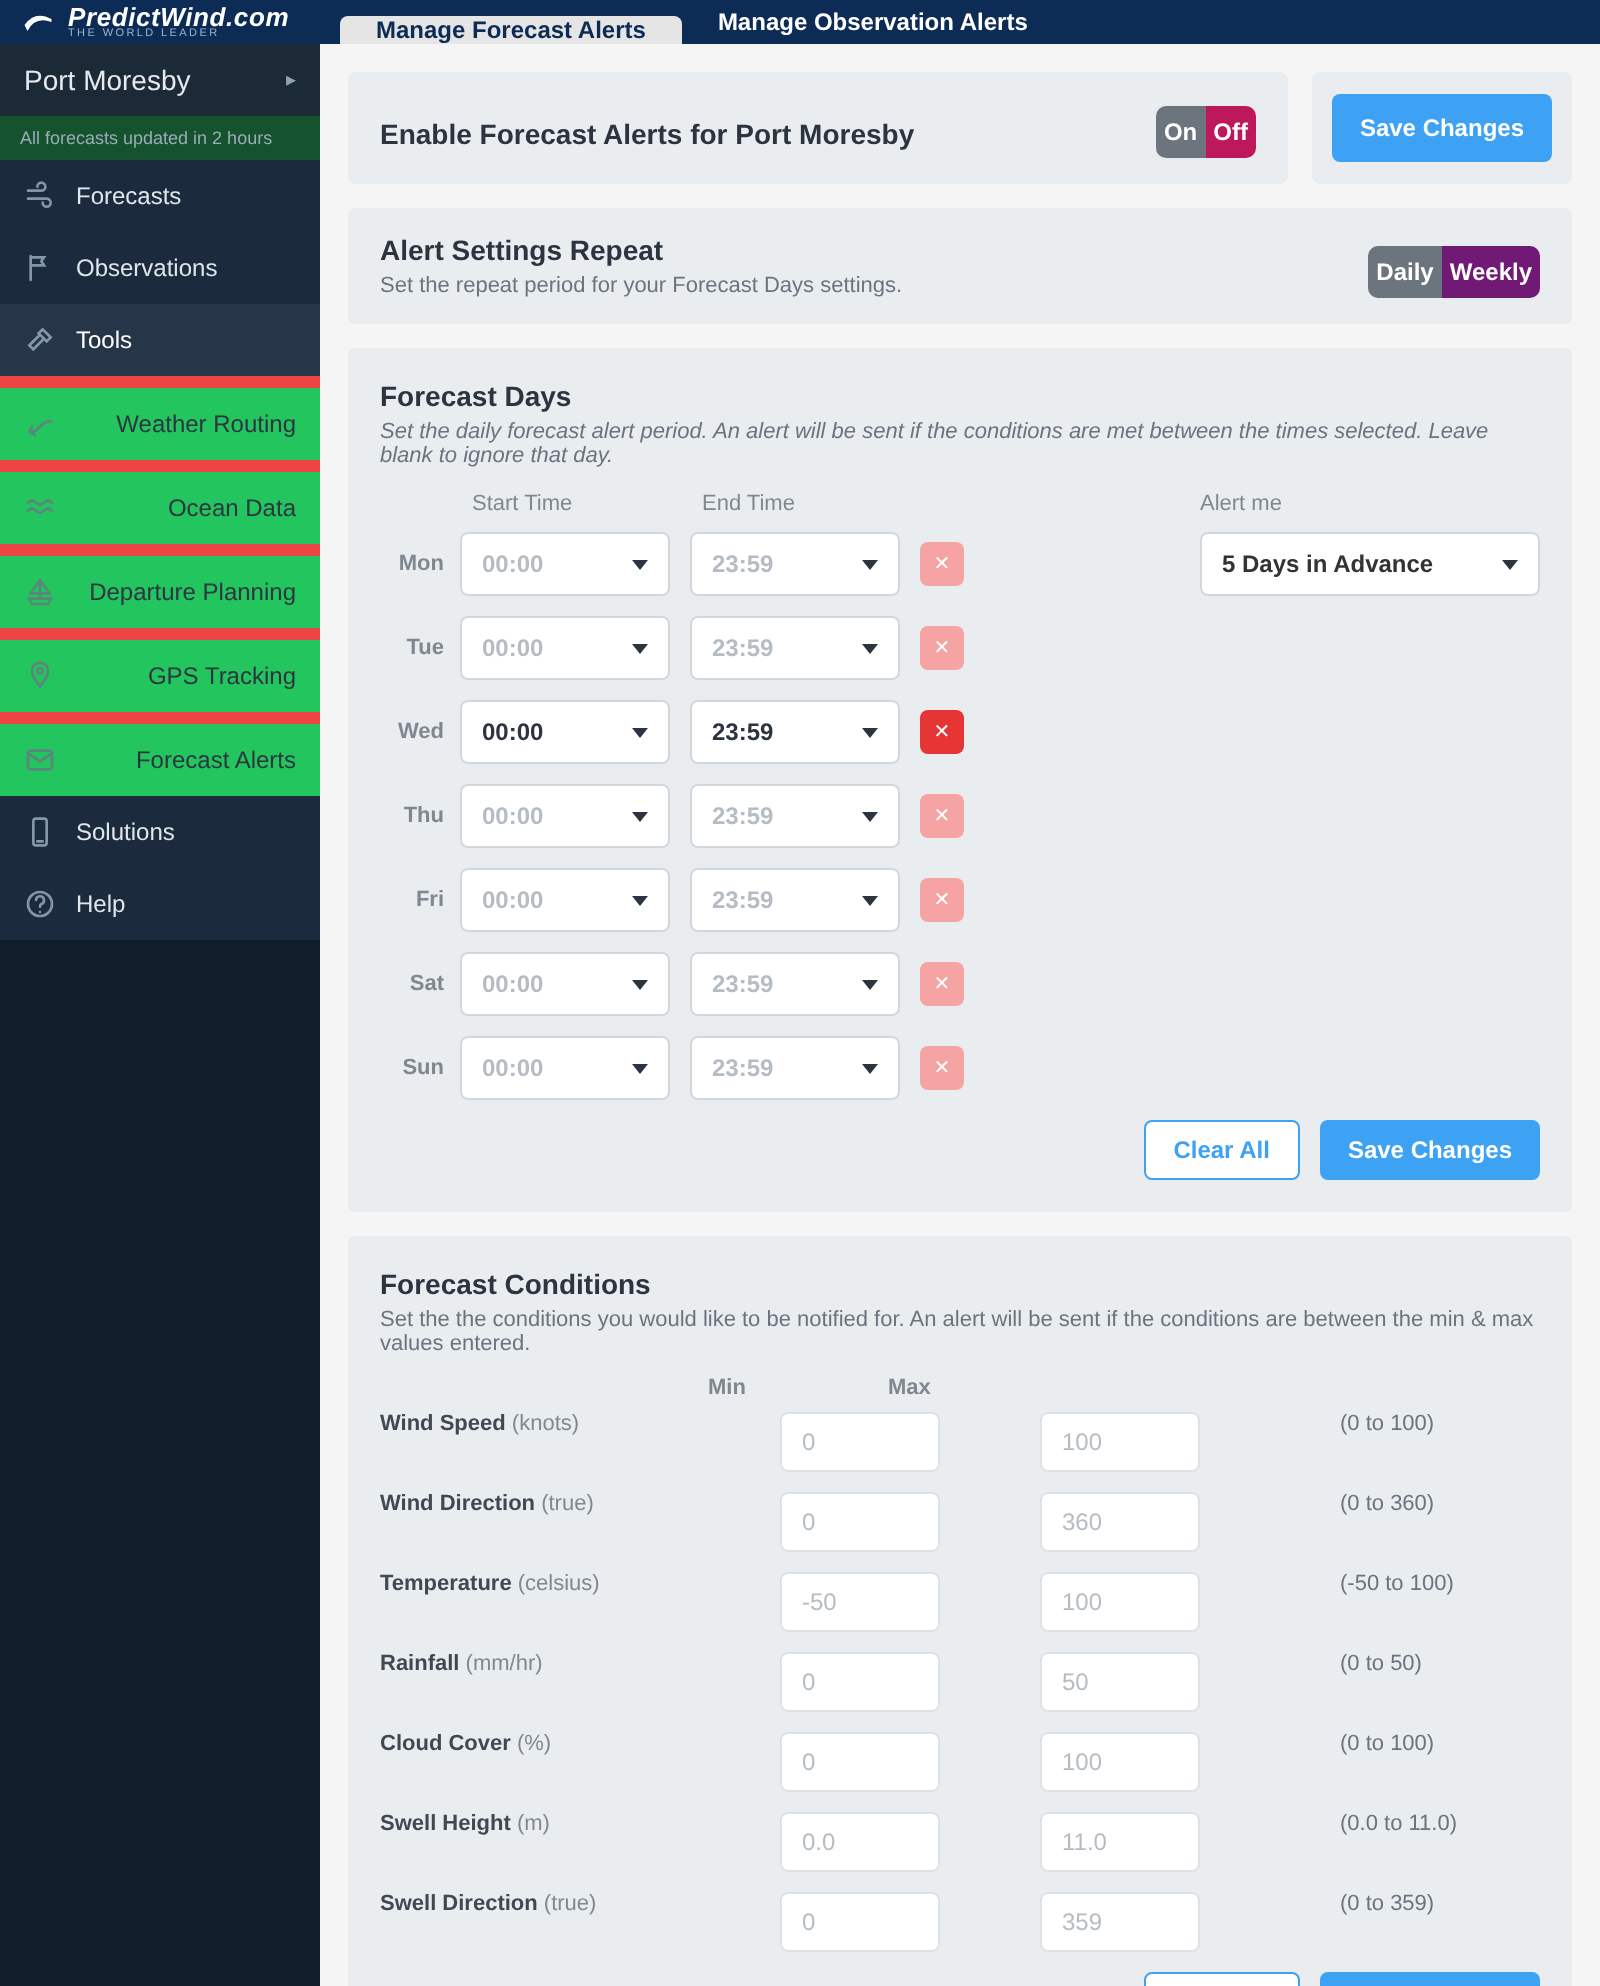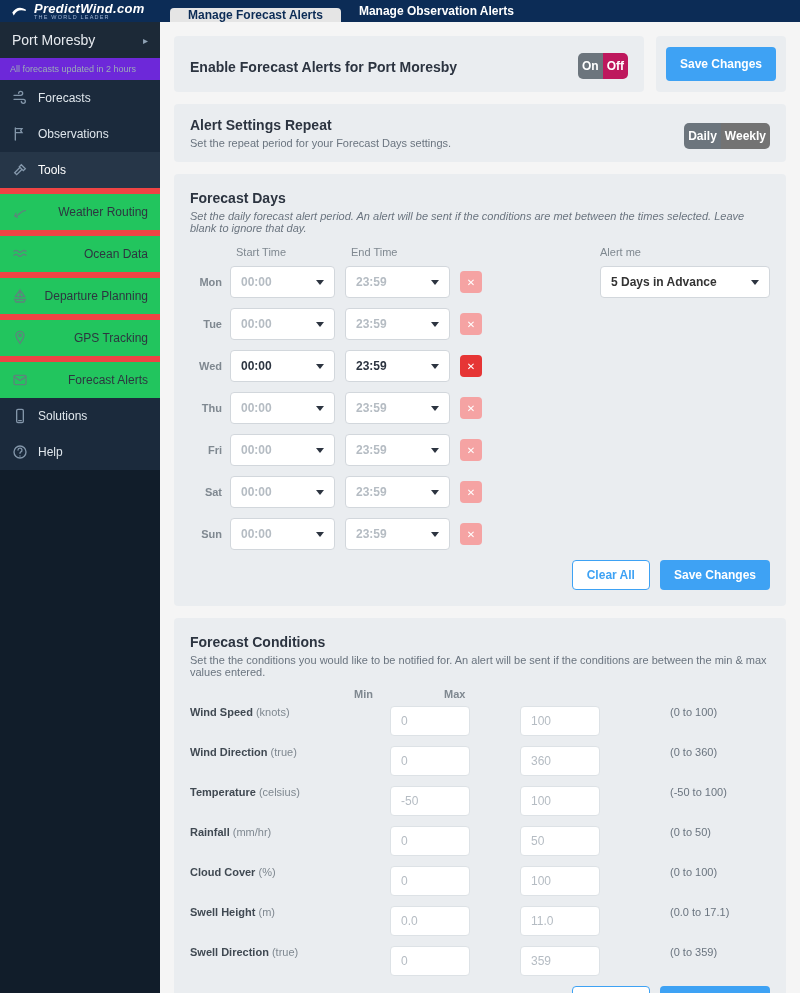--- a/index.html
+++ b/index.html
@@ -10,40 +10,40 @@
 .logo-icon { width: 18px; height: 18px; }
 .logo-text { display: flex; flex-direction: column; line-height: 1; }
 .logo-main { font-weight: bold; font-size: 13px; font-style: italic; letter-spacing: 0.3px; }
 .logo-sub { font-size: 5.5px; letter-spacing: 1.2px; color: #9fb3d0; }
 .tabs { display: flex; height: 100%; align-items: stretch; }
 .tab { display: flex; align-items: center; padding: 0 18px; color: #fff; font-weight: 600; font-size: 12px; cursor: pointer; }
 .tab.active { background: #e5e5e5; color: #0c2c56; border-top-left-radius: 4px; border-top-right-radius: 4px; margin-top: 8px; }
 .body { display: flex; flex: 1; }
 .sidebar { width: 160px; background: #111d2a; color: #cdd5dd; display: flex; flex-direction: column; font-size: 12px; }
 .side-loc { background: #1c2937; padding: 10px 12px; display: flex; justify-content: space-between; align-items: center; color: #e6eaef; font-size: 14px; }
-.side-update { background: #6d28d9; padding: 6px 10px; font-size: 9px; color: #9aabb7; }
+.side-update { background: #14532d; padding: 6px 10px; font-size: 9px; color: #9aabb7; }
 .side-item { display: flex; align-items: center; gap: 10px; padding: 10px 12px; cursor: pointer; }
 .side-item.dark { background: #1b2a3c; color: #dfe6ec; }
 .side-item.light { background: #22c55e; color: #2d3640; border-top: 6px solid #ef4444; justify-content: space-between; }
 .side-item.active { background: #263648; color: #fff; }
 .side-icon { width: 16px; height: 16px; opacity: 0.8; }
 .side-icon.light svg path, .side-icon.light svg circle, .side-icon.light svg line { stroke: #6b7684; }
 .content { flex: 1; padding: 14px; background: #f5f5f5; display: flex; flex-direction: column; gap: 12px; overflow: hidden; }
 .row-top { display: flex; gap: 12px; }
 .panel { background: #eaedf0; border-radius: 4px; padding: 13px 16px; }
 .panel.main { flex: 1; }
 .save-top { background: #3ea2f4; color: #fff; border: none; border-radius: 4px; padding: 10px 14px; font-weight: 600; cursor: pointer; font-size: 12px; align-self: flex-start; }
 .section-title { font-weight: 700; font-size: 14px; color: #2c3440; margin-bottom: 4px; }
 .section-sub { font-size: 11px; color: #6a747f; }
 .toggle-group { display: flex; border-radius: 5px; overflow: hidden; }
 .toggle-btn { border: none; padding: 6px 4px; font-size: 12px; font-weight: 600; cursor: pointer; }
 .toggle-on { background: #6c757d; color: #fff; }
 .toggle-off { background: #be185d; color: #fff; }
 .toggle-daily { background: #6c757d; color: #fff; }
-.toggle-weekly { background: #737373; color: #fff; }
+.toggle-weekly { background: #701a75; color: #fff; }
 .flex-between { display: flex; justify-content: space-between; align-items: flex-end; }
 .days-panel { background: #eaedf0; border-radius: 4px; padding: 16px; }
 .days-header { display: flex; margin-bottom: 8px; }
 .col-day { width: 40px; }
 .col-time { width: 115px; font-size: 11px; color: #7f8890; font-weight: 500; text-align: left; padding-left: 6px;}
 .col-alert { margin-left: auto; width: 170px; font-size: 11px; color: #7f8890; font-weight: 500;}
 .day-row { display: flex; align-items: center; margin-bottom: 10px; }
 .day-label { width: 40px; font-size: 11px; color: #7f8890; font-weight: 600; text-align: right; padding-right: 8px; }
 .time-select { width: 105px; height: 32px; background: #fff; border: 1px solid #d2d7dc; border-radius: 4px; display: flex; align-items: center; justify-content: space-between; padding: 0 10px; margin-right: 10px; cursor: pointer; }
 .time-select.disabled span:first-child { color: #b5bcc3; }
@@ -369,21 +369,21 @@
     <input class="cond-input" placeholder="100" style="">
     <div class="cond-range">(0 to 100)</div>
   </div>
             <div class="cond-row">
     <div class="cond-label">
       <span>Swell Height</span>
       <span class="unit">(m)</span>
     </div>
     <input class="cond-input" placeholder="0.0" style="">
     <input class="cond-input" placeholder="11.0" style="">
-    <div class="cond-range">(0.0 to 17.1)</div>
+    <div class="cond-range">(0.0 to 11.0)</div>
   </div>
             <div class="cond-row">
     <div class="cond-label">
       <span>Swell Direction</span>
       <span class="unit">(true)</span>
     </div>
     <input class="cond-input" placeholder="0" style="">
     <input class="cond-input" placeholder="359" style="">
     <div class="cond-range">(0 to 359)</div>
   </div>

